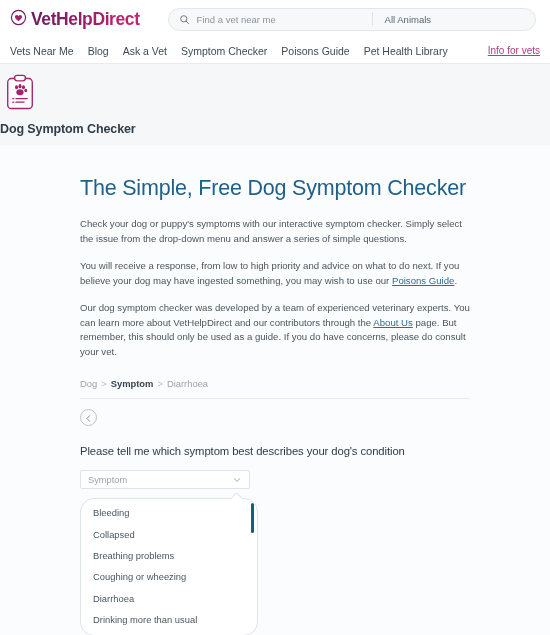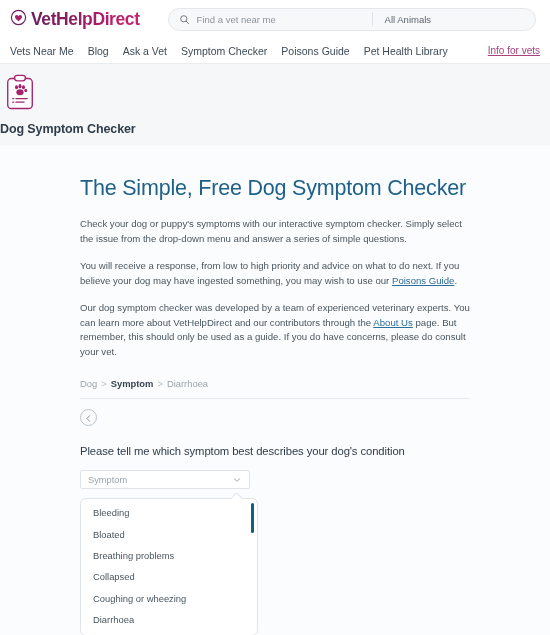--- a/index.html
+++ b/index.html
@@ -213,21 +213,21 @@
     width: 8px; height: 8px;
     background: #fff;
     border-left: 1px solid #dfe4e8;
     border-top: 1px solid #dfe4e8;
     transform: rotate(45deg);
   }
 
   .dropdown {
     position: relative;
     border: 1px solid #dfe4e8;
-    border-radius: 6px;
+    border-radius: 14px;
     background: #fff;
     height: 138px;
     overflow: hidden;
   }
   .dropdown-list { padding: 3px 0 0 0; }
   .dd-option {
     font-size: 9.4px;
     color: #4a565f;
     padding: 5.2px 12px;
     cursor: pointer;
@@ -353,23 +353,22 @@
             <path d="M3.5 6L8 10.2L12.5 6" fill="none" stroke="#8b959d" stroke-width="1.3" stroke-linecap="round" stroke-linejoin="round"></path>
           </svg>
         </span>
       </div>
 
       <div class="dropdown-wrap">
         <div class="notch"></div>
         <div class="dropdown">
           <div class="dropdown-list">
             <div class="dd-option">Bleeding</div>
-            <div class="dd-option">Bloated</div>
+            <div class="dd-option">Collapsed</div>
             <div class="dd-option">Breathing problems</div>
-            <div class="dd-option">Collapsed</div>
             <div class="dd-option">Coughing or wheezing</div>
             <div class="dd-option">Diarrhoea</div>
             <div class="dd-option">Drinking more than usual</div>
           </div>
           <div class="dd-scrollbar">
             <div class="dd-thumb"></div>
           </div>
         </div>
       </div>
 

